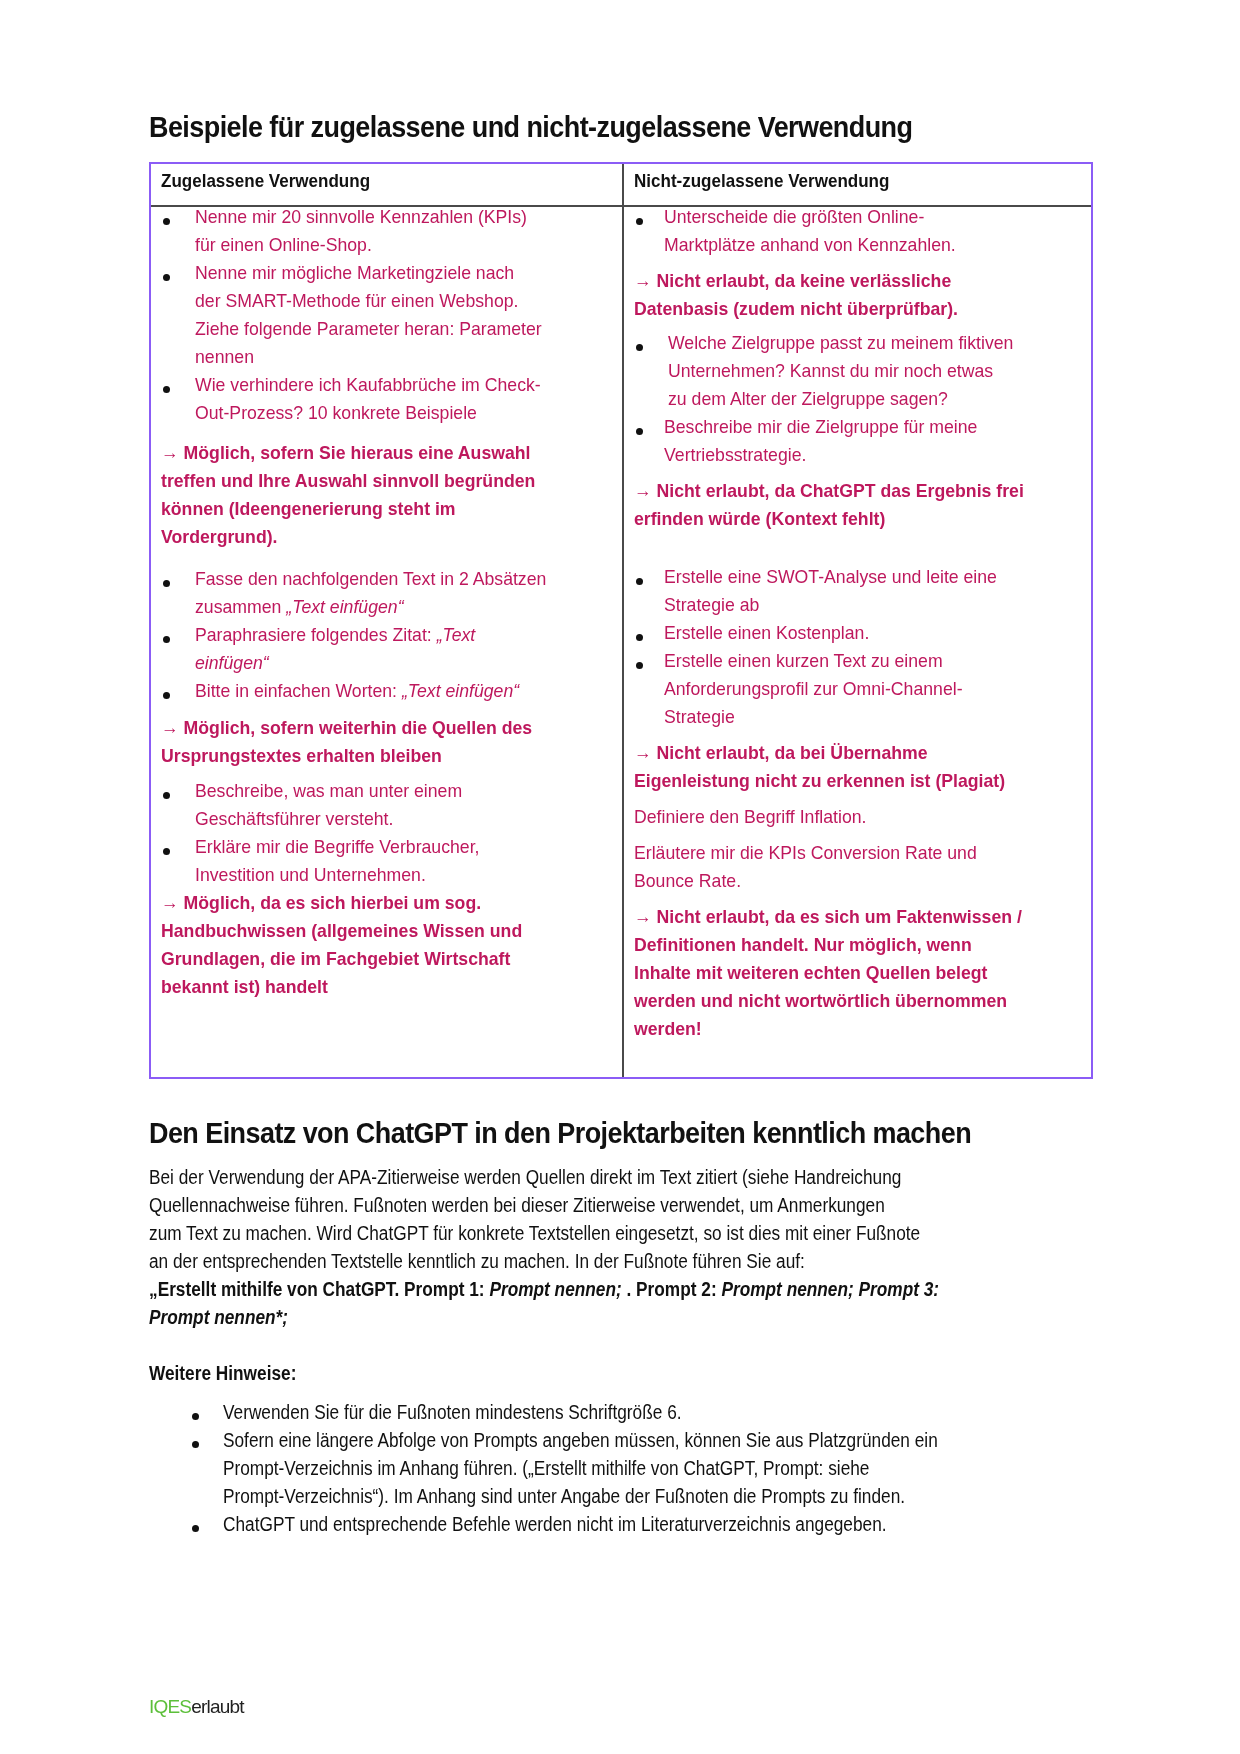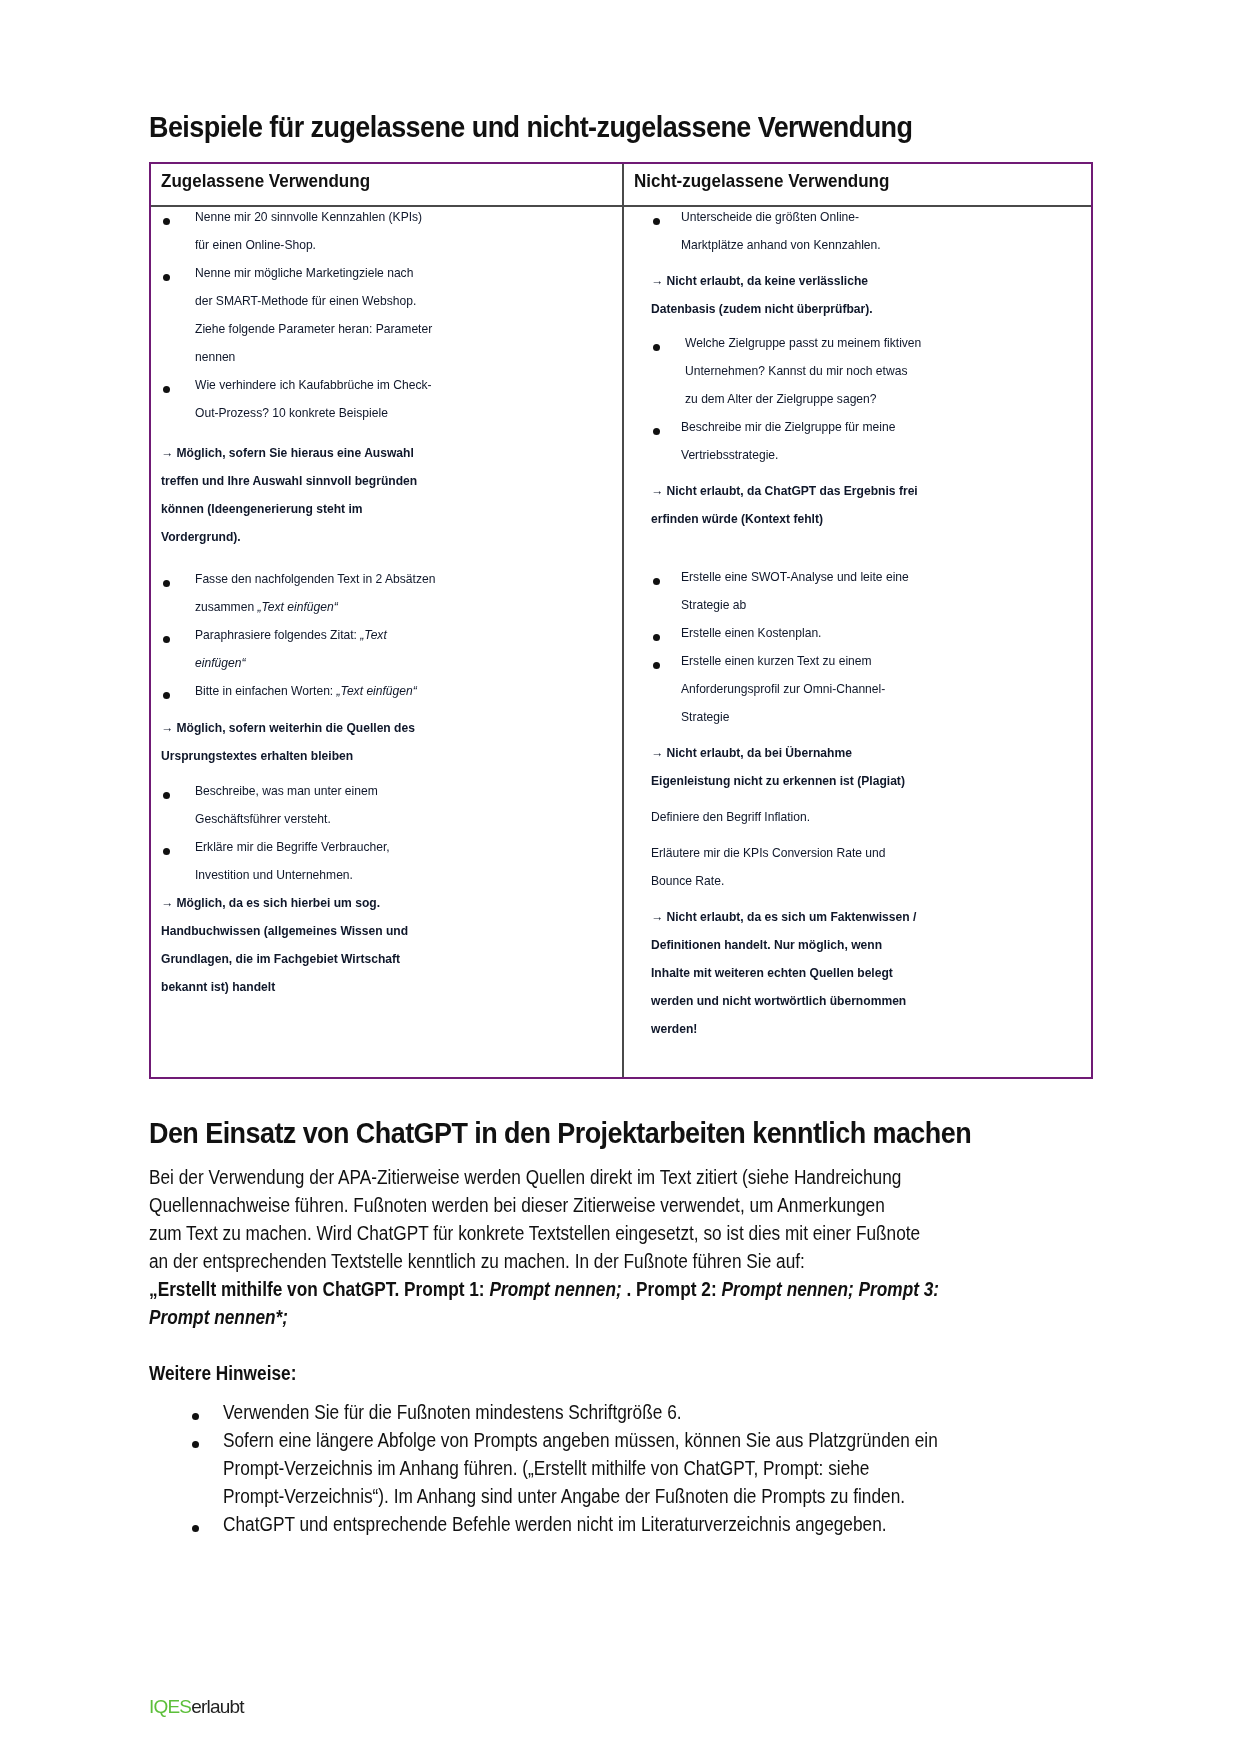--- a/index.html
+++ b/index.html
@@ -11,29 +11,29 @@
     position: absolute; left: 149px;
     font-family: "Liberation Sans", sans-serif; font-weight: bold;
     font-size: 29px; letter-spacing: -0.6px; color: #111;
     transform: scaleX(0.93); transform-origin: left center; white-space: nowrap;
   }
   #title1 { top: 111px; }
   #title2 { top: 1117px; }
 
   .tbl {
     position: absolute; left: 149px; top: 162px; width: 944px; height: 917px;
-    border: 2px solid #701a75; box-sizing: border-box;
+    border: 2px solid #8b5cf6; box-sizing: border-box;
   }
   .tbl .vdiv { position: absolute; left: 471px; top: 0; bottom: 0; width: 2px; background: #4a4a4a; }
   .tbl .hdiv { position: absolute; left: 0; right: 0; top: 41px; height: 2px; background: #4a4a4a; }
   .th {
     position: absolute; top: 6px; font-weight: bold; font-size: 18.5px;
     white-space: nowrap; transform: scaleX(0.92); transform-origin: left center;
   }
-  .cell { position: absolute; font-size: 13px; line-height: 28px; color: #0f172a; }
+  .cell { position: absolute; font-size: 19px; line-height: 28px; color: #be185d; }
   .line { position: absolute; white-space: nowrap; transform: scaleX(0.93); transform-origin: left center; }
   .bullet { position: absolute; width: 7px; height: 7px; border-radius: 50%; background: #111; }
   .bold { font-weight: bold; }
   .it { font-style: italic; }
   .arrow { font-weight: bold; }
 
   .para {
     position: absolute; left: 149px; font-size: 19.5px; line-height: 28px;
     white-space: nowrap; transform: scaleX(0.885); transform-origin: left center;
   }
@@ -93,21 +93,21 @@
     <span class="bullet" style="left:12px; top:684px;"></span>
     <div class="line" style="left:44px; top:669px;">Erkläre mir die Begriffe Verbraucher,</div>
     <div class="line" style="left:44px; top:697px;">Investition und Unternehmen.</div>
 
     <div class="line bold" style="left:10px; top:725px;"><span class="arrow">→</span> <span>Möglich, da es sich hierbei um sog.</span></div>
     <div class="line bold" style="left:10px; top:753px;">Handbuchwissen (allgemeines Wissen und</div>
     <div class="line bold" style="left:10px; top:781px;">Grundlagen, die im Fachgebiet Wirtschaft</div>
     <div class="line bold" style="left:10px; top:809px;">bekannt ist) handelt</div>
   </div>
 
-  <div class="cell" style="left:490px; top:0; width:467px; height:913px;">
+  <div class="cell" style="left:473px; top:0; width:467px; height:913px;">
     <span class="bullet" style="left:12px; top:54px;"></span>
     <div class="line" style="left:40px; top:39px;">Unterscheide die größten Online-</div>
     <div class="line" style="left:40px; top:67px;">Marktplätze anhand von Kennzahlen.</div>
     <div class="line bold" style="left:10px; top:103px;"><span class="arrow">→</span> <span>Nicht erlaubt, da keine verlässliche</span></div>
     <div class="line bold" style="left:10px; top:131px;">Datenbasis (zudem nicht überprüfbar).</div>
 
     <span class="bullet" style="left:12px; top:180px;"></span>
     <div class="line" style="left:44px; top:165px;">Welche Zielgruppe passt zu meinem fiktiven</div>
     <div class="line" style="left:44px; top:193px;">Unternehmen? Kannst du mir noch etwas</div>
     <div class="line" style="left:44px; top:221px;">zu dem Alter der Zielgruppe sagen?</div>

